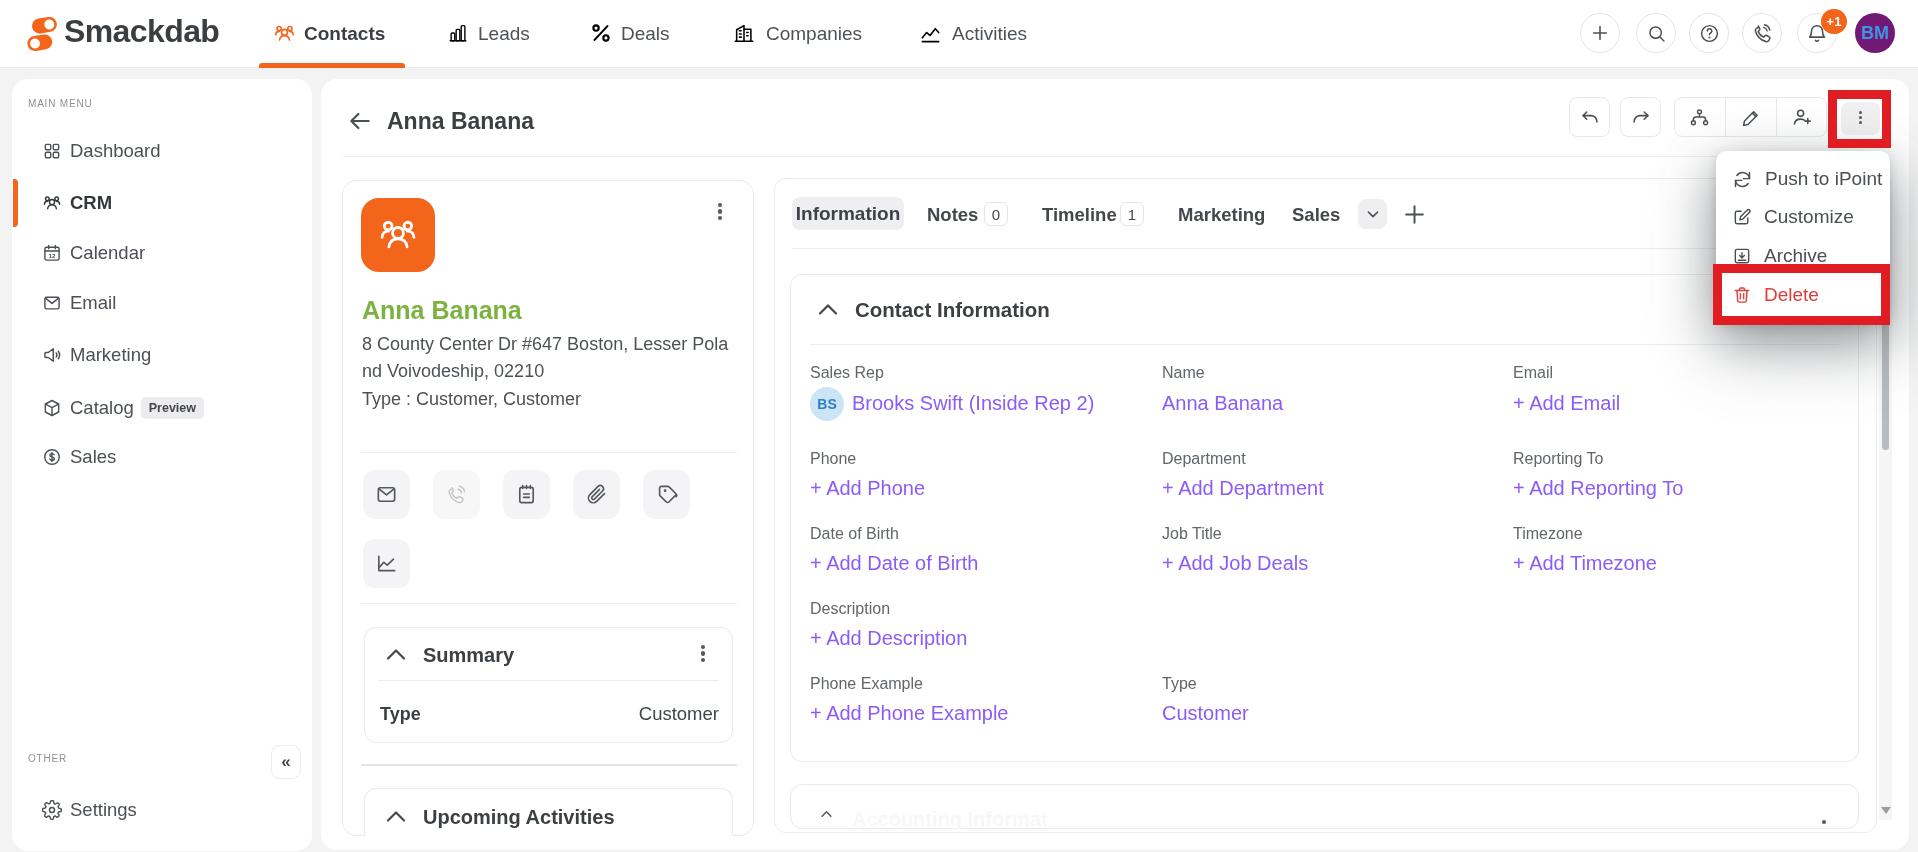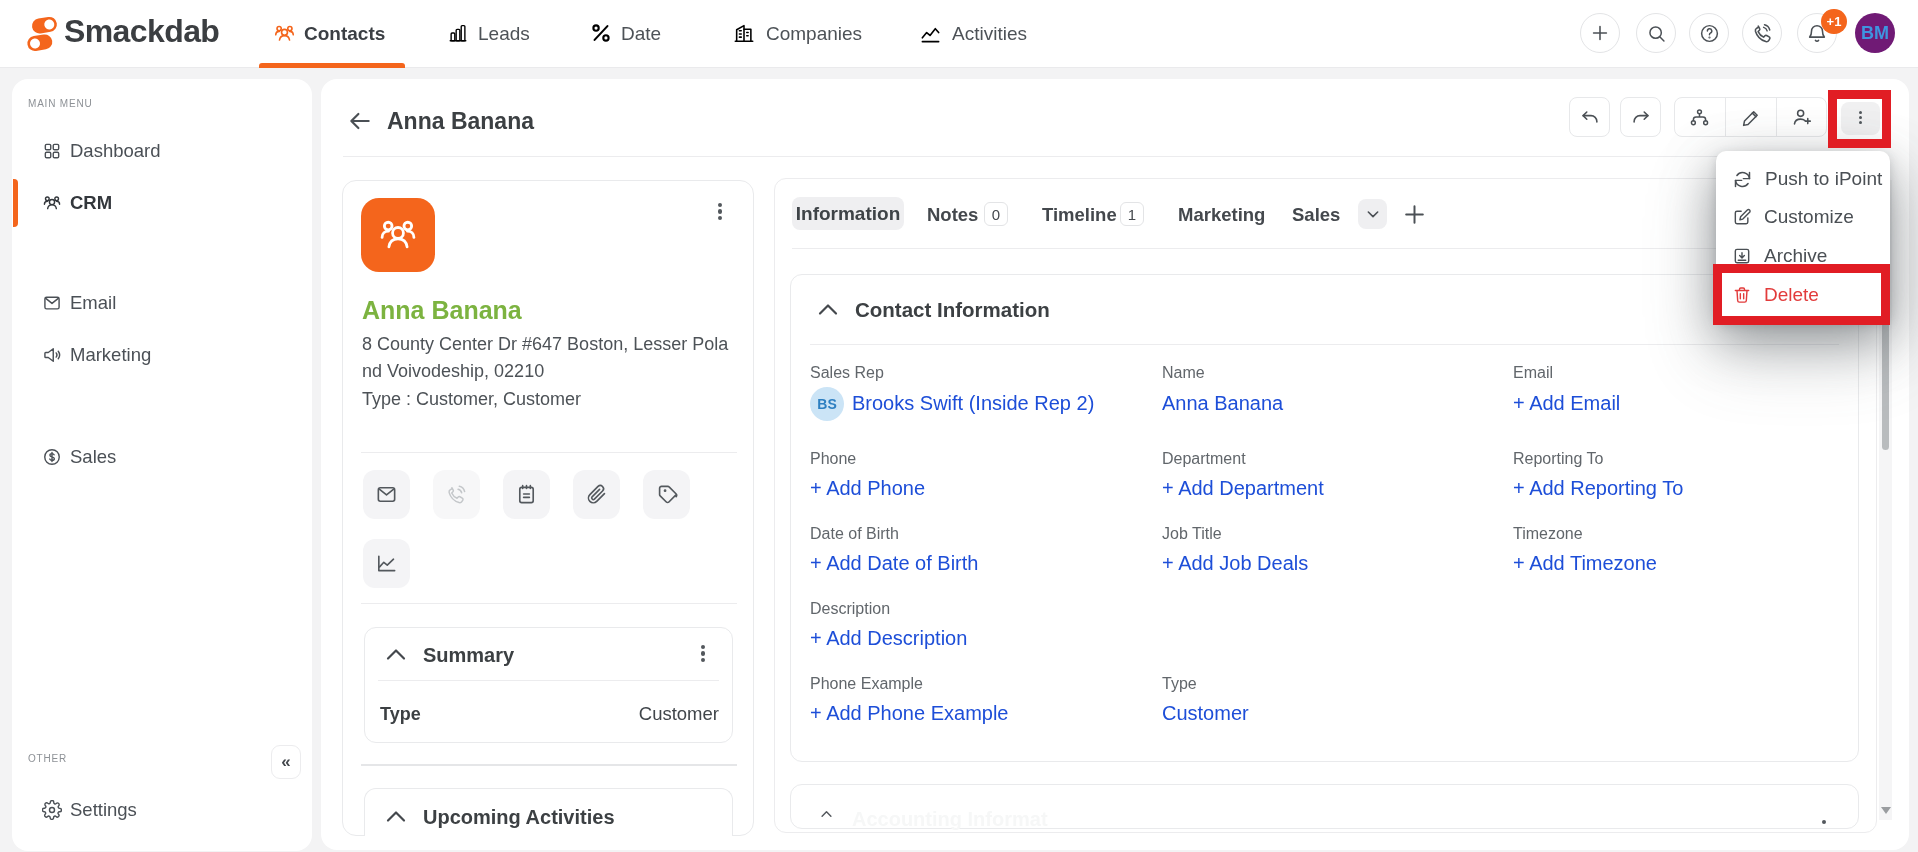--- a/index.html
+++ b/index.html
@@ -13,21 +13,21 @@
 
 #sb{left:12px;top:79px;width:300px;height:772px;background:#fff;border-radius:16px;}
 .sbit{left:24px;width:262px;height:44px;display:flex;align-items:center;color:#4b5056;font-size:18.5px;}
 .sbit svg{margin:0 8px 0 6px;width:20px;height:20px;}
 .sblab{left:16px;font-size:10px;color:#8d9196;letter-spacing:.8px;font-weight:400;}
 
 #pane{left:321px;top:79px;width:1588px;height:771px;background:#fff;border-radius:16px;}
 .card{border:1px solid #e9eaec;background:#fff;}
 .hbtn{border:1px solid #e7e8ea;border-radius:8px;background:#fff;color:#4b5055;display:flex;align-items:center;justify-content:center;}
 .lbl{font-size:16px;color:#61666b;}
-.val{font-size:20px;color:#1d4ed8;text-align:right;}
+.val{font-size:20px;color:#8b5cf6;text-align:right;}
 .dots i{display:block;width:4.3px;height:4.3px;border-radius:50%;background:#53585d;margin:2px auto;}
 .dots.sm i{width:3.2px;height:3.2px;margin:1.9px auto;}
 .mitem{display:flex;align-items:center;height:38px;color:#4a4f54;font-size:19px;white-space:nowrap;}
 .mitem svg{margin:0 12px 0 0;}
 </style></head>
 <body>
 <div class="a" id="hdr">
 
   <svg class="a" style="left:25px;top:15px" width="34" height="38" viewBox="0 0 34 38">
     <g transform="rotate(-9 17 19)">
@@ -53,21 +53,21 @@
       <rect x="4.5" y="12" width="4" height="8.5" rx="1"></rect>
       <rect x="10" y="8" width="4" height="12.5" rx="1"></rect>
       <rect x="15.5" y="4" width="4" height="16.5" rx="1"></rect>
     </svg>
   <div class="a navtx" style="left:478px;top:23px">Leads</div>
   <svg class="a ic" style="left:590px;top:22px;stroke-width:2.3" width="22" height="22" viewBox="0 0 24 24">
       <path d="M19 4.5 5 19.5"></path>
       <circle cx="6.6" cy="6.6" r="2.9"></circle>
       <circle cx="17.4" cy="17.4" r="2.9"></circle>
     </svg>
-  <div class="a navtx" style="left:621px;top:23px">Date</div>
+  <div class="a navtx" style="left:621px;top:23px">Deals</div>
   <svg class="a ic" style="left:733px;top:22px" width="22" height="22" viewBox="0 0 24 24">
       <path d="M4 21V8.5L12 4v17"></path>
       <path d="M12 8h7.5v13"></path>
       <path d="M2.5 21h19"></path>
       <path d="M7 9.5h2M7 13h2M7 16.5h2M15 11.5h1.5M15 15h1.5"></path>
     </svg>
   <div class="a navtx" style="left:766px;top:23px">Companies</div>
   <svg class="a ic" style="left:919px;top:22px" width="23" height="23" viewBox="0 0 24 24">
       <path d="M3.5 20.5h17"></path>
       <path d="M3.5 16.5 8 11l3.5 3 5.5-7 3.5 4"></path>
@@ -118,28 +118,37 @@
         <circle cx="17.6" cy="6.9" r="2.2"></circle>
         <path d="M21.1 13.4c0-2.2-1.6-3.6-3.7-3.6"></path>
       </svg>CRM</div>
   <div class="a sbit" style="top:50px"><svg class="ic" width="22" height="22" viewBox="0 0 24 24">
         <rect x="4" y="4" width="6.5" height="6.5" rx="1.5"></rect>
         <rect x="13.5" y="4" width="6.5" height="6.5" rx="1.5"></rect>
         <rect x="4" y="13.5" width="6.5" height="6.5" rx="1.5"></rect>
         <rect x="13.5" y="13.5" width="6.5" height="6.5" rx="1.5"></rect>
       </svg>Dashboard</div>
   <div class="a" style="left:1px;top:100px;width:5px;height:48px;background:#f4651c;border-radius:0 4px 4px 0"></div>
+  <div class="a sbit" style="top:152px"><svg class="ic" width="22" height="22" viewBox="0 0 24 24">
+        <rect x="3.5" y="5" width="17" height="15.5" rx="2"></rect>
+        <path d="M8 3v4M16 3v4M3.5 9.5h17"></path>
+        <text x="12" y="17.6" font-size="7.5" font-weight="700" text-anchor="middle" fill="currentColor" stroke="none" font-family="Liberation Sans">12</text>
+      </svg>Calendar</div>
   <div class="a sbit" style="top:202px"><svg class="ic" width="22" height="22" viewBox="0 0 24 24">
         <rect x="3.5" y="5" width="17" height="14" rx="2"></rect>
         <path d="m4.5 6.5 7.5 6 7.5-6"></path>
       </svg>Email</div>
   <div class="a sbit" style="top:254px"><svg class="ic" width="22" height="22" viewBox="0 0 24 24">
         <path d="M3.5 10v4a1 1 0 0 0 1 1h3l6 4.5V4.5L7.5 9h-3a1 1 0 0 0-1 1z"></path>
         <path d="M17 9.5a4 4 0 0 1 0 5M19.5 7.5a7.5 7.5 0 0 1 0 9"></path>
       </svg>Marketing</div>
+  <div class="a sbit" style="top:307px"><svg class="ic" width="22" height="22" viewBox="0 0 24 24">
+        <path d="M12 3 20 7.2v9.6L12 21l-8-4.2V7.2L12 3z"></path>
+        <path d="M4.3 7.4 12 11.5l7.7-4.1M12 11.5V21"></path>
+      </svg>Catalog<span style="margin-left:7px;background:#ececee;border-radius:5px;font-size:12.5px;font-weight:700;color:#43474c;padding:4px 8px;">Preview</span></div>
   <div class="a sbit" style="top:356px"><svg class="ic" width="22" height="22" viewBox="0 0 24 24">
         <circle cx="12" cy="12" r="8.7"></circle>
         <path d="M14.5 9.3c-.4-.9-1.3-1.4-2.5-1.4-1.4 0-2.5.8-2.5 2s1 1.7 2.5 2 2.8.8 2.8 2.1-1.2 2.1-2.8 2.1c-1.3 0-2.3-.6-2.7-1.6M12 6.5v11"></path>
       </svg>Sales</div>
   <div class="a sblab" style="top:674px">OTHER</div>
   <div class="a" style="left:259px;top:666px;width:30px;height:34px;border:1px solid #ececee;border-radius:9px;display:flex;align-items:center;justify-content:center;color:#43474c;font-size:17px;font-weight:700">«</div>
   <div class="a sbit" style="top:709px"><svg class="ic" width="22" height="22" viewBox="0 0 24 24">
         <circle cx="12" cy="12" r="3"></circle>
         <path d="M19.4 15a1.7 1.7 0 0 0 .3 1.9l.1.1a2 2 0 1 1-2.9 2.9l-.1-.1a1.7 1.7 0 0 0-1.9-.3 1.7 1.7 0 0 0-1 1.5v.2a2 2 0 1 1-4.1 0V21a1.7 1.7 0 0 0-1.1-1.5 1.7 1.7 0 0 0-1.9.3l-.1.1a2 2 0 1 1-2.9-2.9l.1-.1a1.7 1.7 0 0 0 .3-1.9 1.7 1.7 0 0 0-1.5-1h-.2a2 2 0 1 1 0-4.1H3a1.7 1.7 0 0 0 1.5-1.1 1.7 1.7 0 0 0-.3-1.9l-.1-.1a2 2 0 1 1 2.9-2.9l.1.1a1.7 1.7 0 0 0 1.9.3 1.7 1.7 0 0 0 1-1.5v-.2a2 2 0 1 1 4.1 0V3a1.7 1.7 0 0 0 1 1.5 1.7 1.7 0 0 0 1.9-.3l.1-.1a2 2 0 1 1 2.9 2.9l-.1.1a1.7 1.7 0 0 0-.3 1.9 1.7 1.7 0 0 0 1.5 1h.2a2 2 0 1 1 0 4.1H21a1.7 1.7 0 0 0-1.6.9z"></path>
       </svg>Settings</div>

